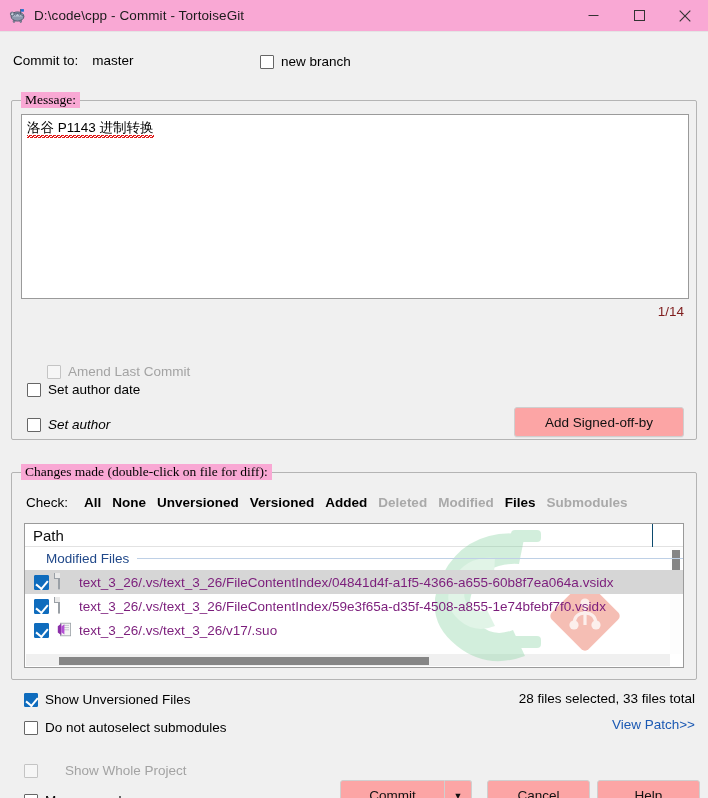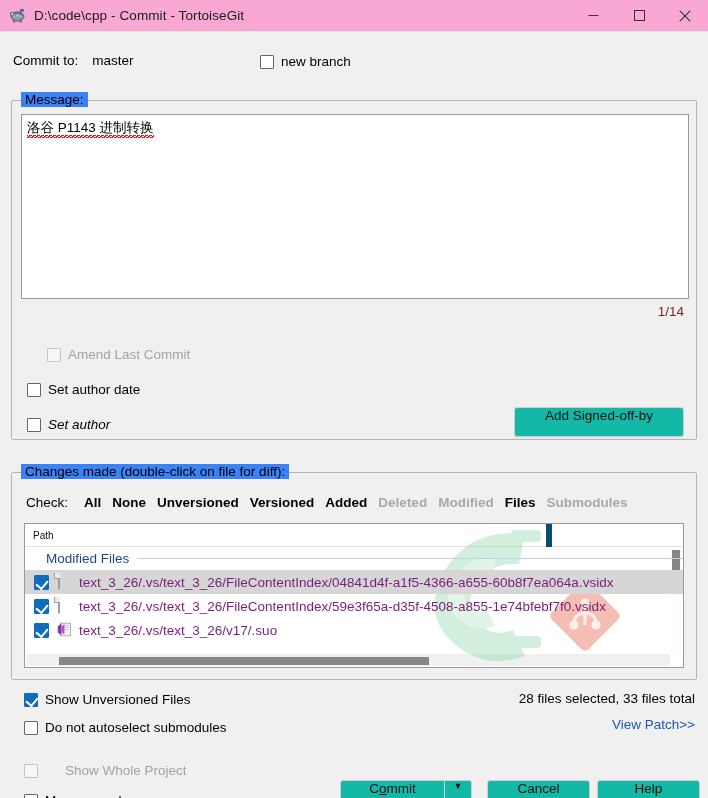--- a/index.html
+++ b/index.html
@@ -77,44 +77,45 @@
     width: 6px; height: 9px;
     border-right: 2px solid #fff;
     border-bottom: 2px solid #fff;
     transform: rotate(40deg);
   }
   .cb.disabled .box { border-color: #c4c4c4; background: #f6f6f6; }
   .cb.disabled .txt { color: #a3a3a3; }
   .cb .txt { font-size: 13.5px; }
 
   .btn {
-    background: #14b8a6;
+    background: #fca5a5;
     border: 1px solid #cfcfcf;
     border-radius: 3px;
     font-family: "Liberation Sans", sans-serif;
     font-size: 13.5px;
     color: #111;
-    display: flex; justify-content: center;
+    display: flex; align-items: center; justify-content: center;
     box-shadow: 0 1px 0 rgba(0,0,0,0.04);
   }
 
   
   .group {
     position: absolute;
     border: 1px solid #b4b4b4;
     border-radius: 2px;
   }
   .group > .glabel {
     position: absolute;
     top: -9px; left: 9px;
-    background: #3b82f6;
+    background: #f9a8d4;
     padding: 0 4px;
     font-size: 13.5px;
     color: #000;
     white-space: nowrap;
+    font-family: Liberation Serif, serif;
   }
 
   
   #msg-group { left: 11px; top: 68px; width: 686px; height: 340px; }
   #msg-box {
     position: absolute;
     left: 9px; top: 13px; width: 668px; height: 185px;
     background: #fff;
     border: 1px solid #9a9a9a;
     padding: 4px 5px;
@@ -137,21 +138,21 @@
     background-position: left bottom 0px;
     padding-bottom: 3px;
   }
   #msg-counter {
     position: absolute;
     right: 12px; top: 203px;
     font-size: 13.5px;
     color: #7f1d1d;
     margin-left: 12px;
   }
-  #cb-amend { position: absolute; left: 15px; top: 246px; padding-left: 20px; }
+  #cb-amend { position: absolute; left: 15px; top: 263px; padding-left: 20px; }
   #cb-authordate { position: absolute; left: 15px; top: 281px; }
   #cb-author { position: absolute; left: 15px; top: 316px; font-style: italic; }
   #btn-signoff {
     position: absolute;
     left: 502px; top: 306px;
     width: 170px; height: 30px;
   }
 
   
   #changes-group { left: 11px; top: 440px; width: 686px; height: 208px; }
@@ -179,27 +180,27 @@
     border: 1px solid #9a9a9a;
     overflow: hidden;
   }
   #list-header {
     height: 23px;
     background: #fff;
     border-bottom: 1px solid #e2e2e2;
     display: flex; align-items: center;
   }
   #list-header .col {
-    font-size: 10px;
+    font-size: 15px;
     color: #0d0d0d;
     padding-left: 8px;
-    border-right: 6px solid #0c4a6e;
+    border-right: 1px solid #0c4a6e;
     height: 23px;
     display: flex; align-items: center;
-    width: 527px;
+    width: 628px;
   }
   #list-body { position: relative; }
   .grp-header {
     display: flex; align-items: center;
     height: 23px;
     padding-left: 14px;
     position: relative;
     z-index: 2;
     margin-left: 7px;
   }

